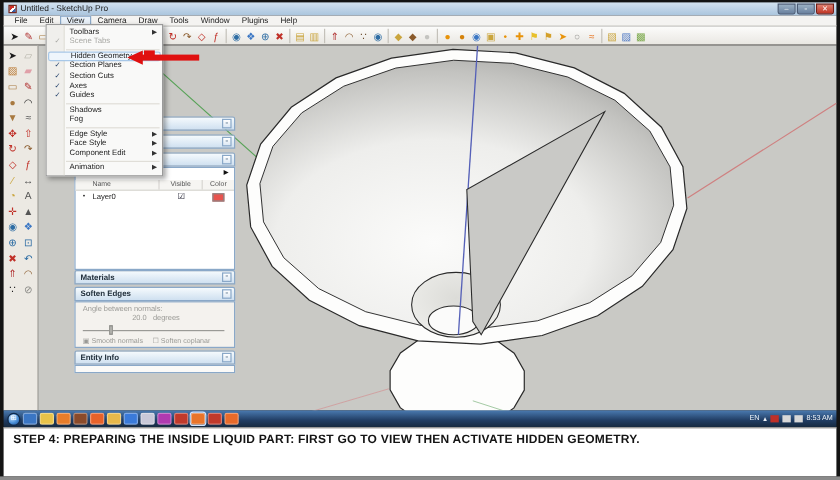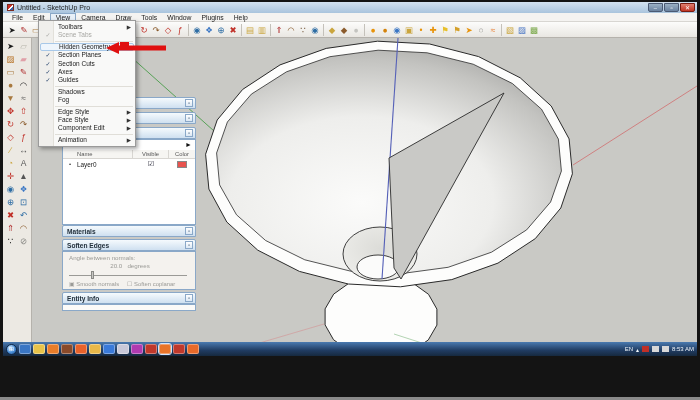--- a/index.html
+++ b/index.html
@@ -347,14 +347,17 @@
     <div class="tray">
       <span>EN</span>
       <span>▴</span>
       <span class="tico" style="background:#c03028"></span>
       <span class="tico" style="background:#d8d8d8"></span>
       <span class="tico" style="background:#d8d8d8"></span>
       <span class="time">8:53 AM</span>
     </div>
   </div>
 
+  <div class="caption">
+    <div class="text">STEP 4: PREPARING THE INSIDE LIQUID PART: FIRST GO TO VIEW THEN ACTIVATE HIDDEN GEOMETRY.</div>
+  </div>
   <div class="bottomstrip"></div>
 </div>
 
 </body></html>

